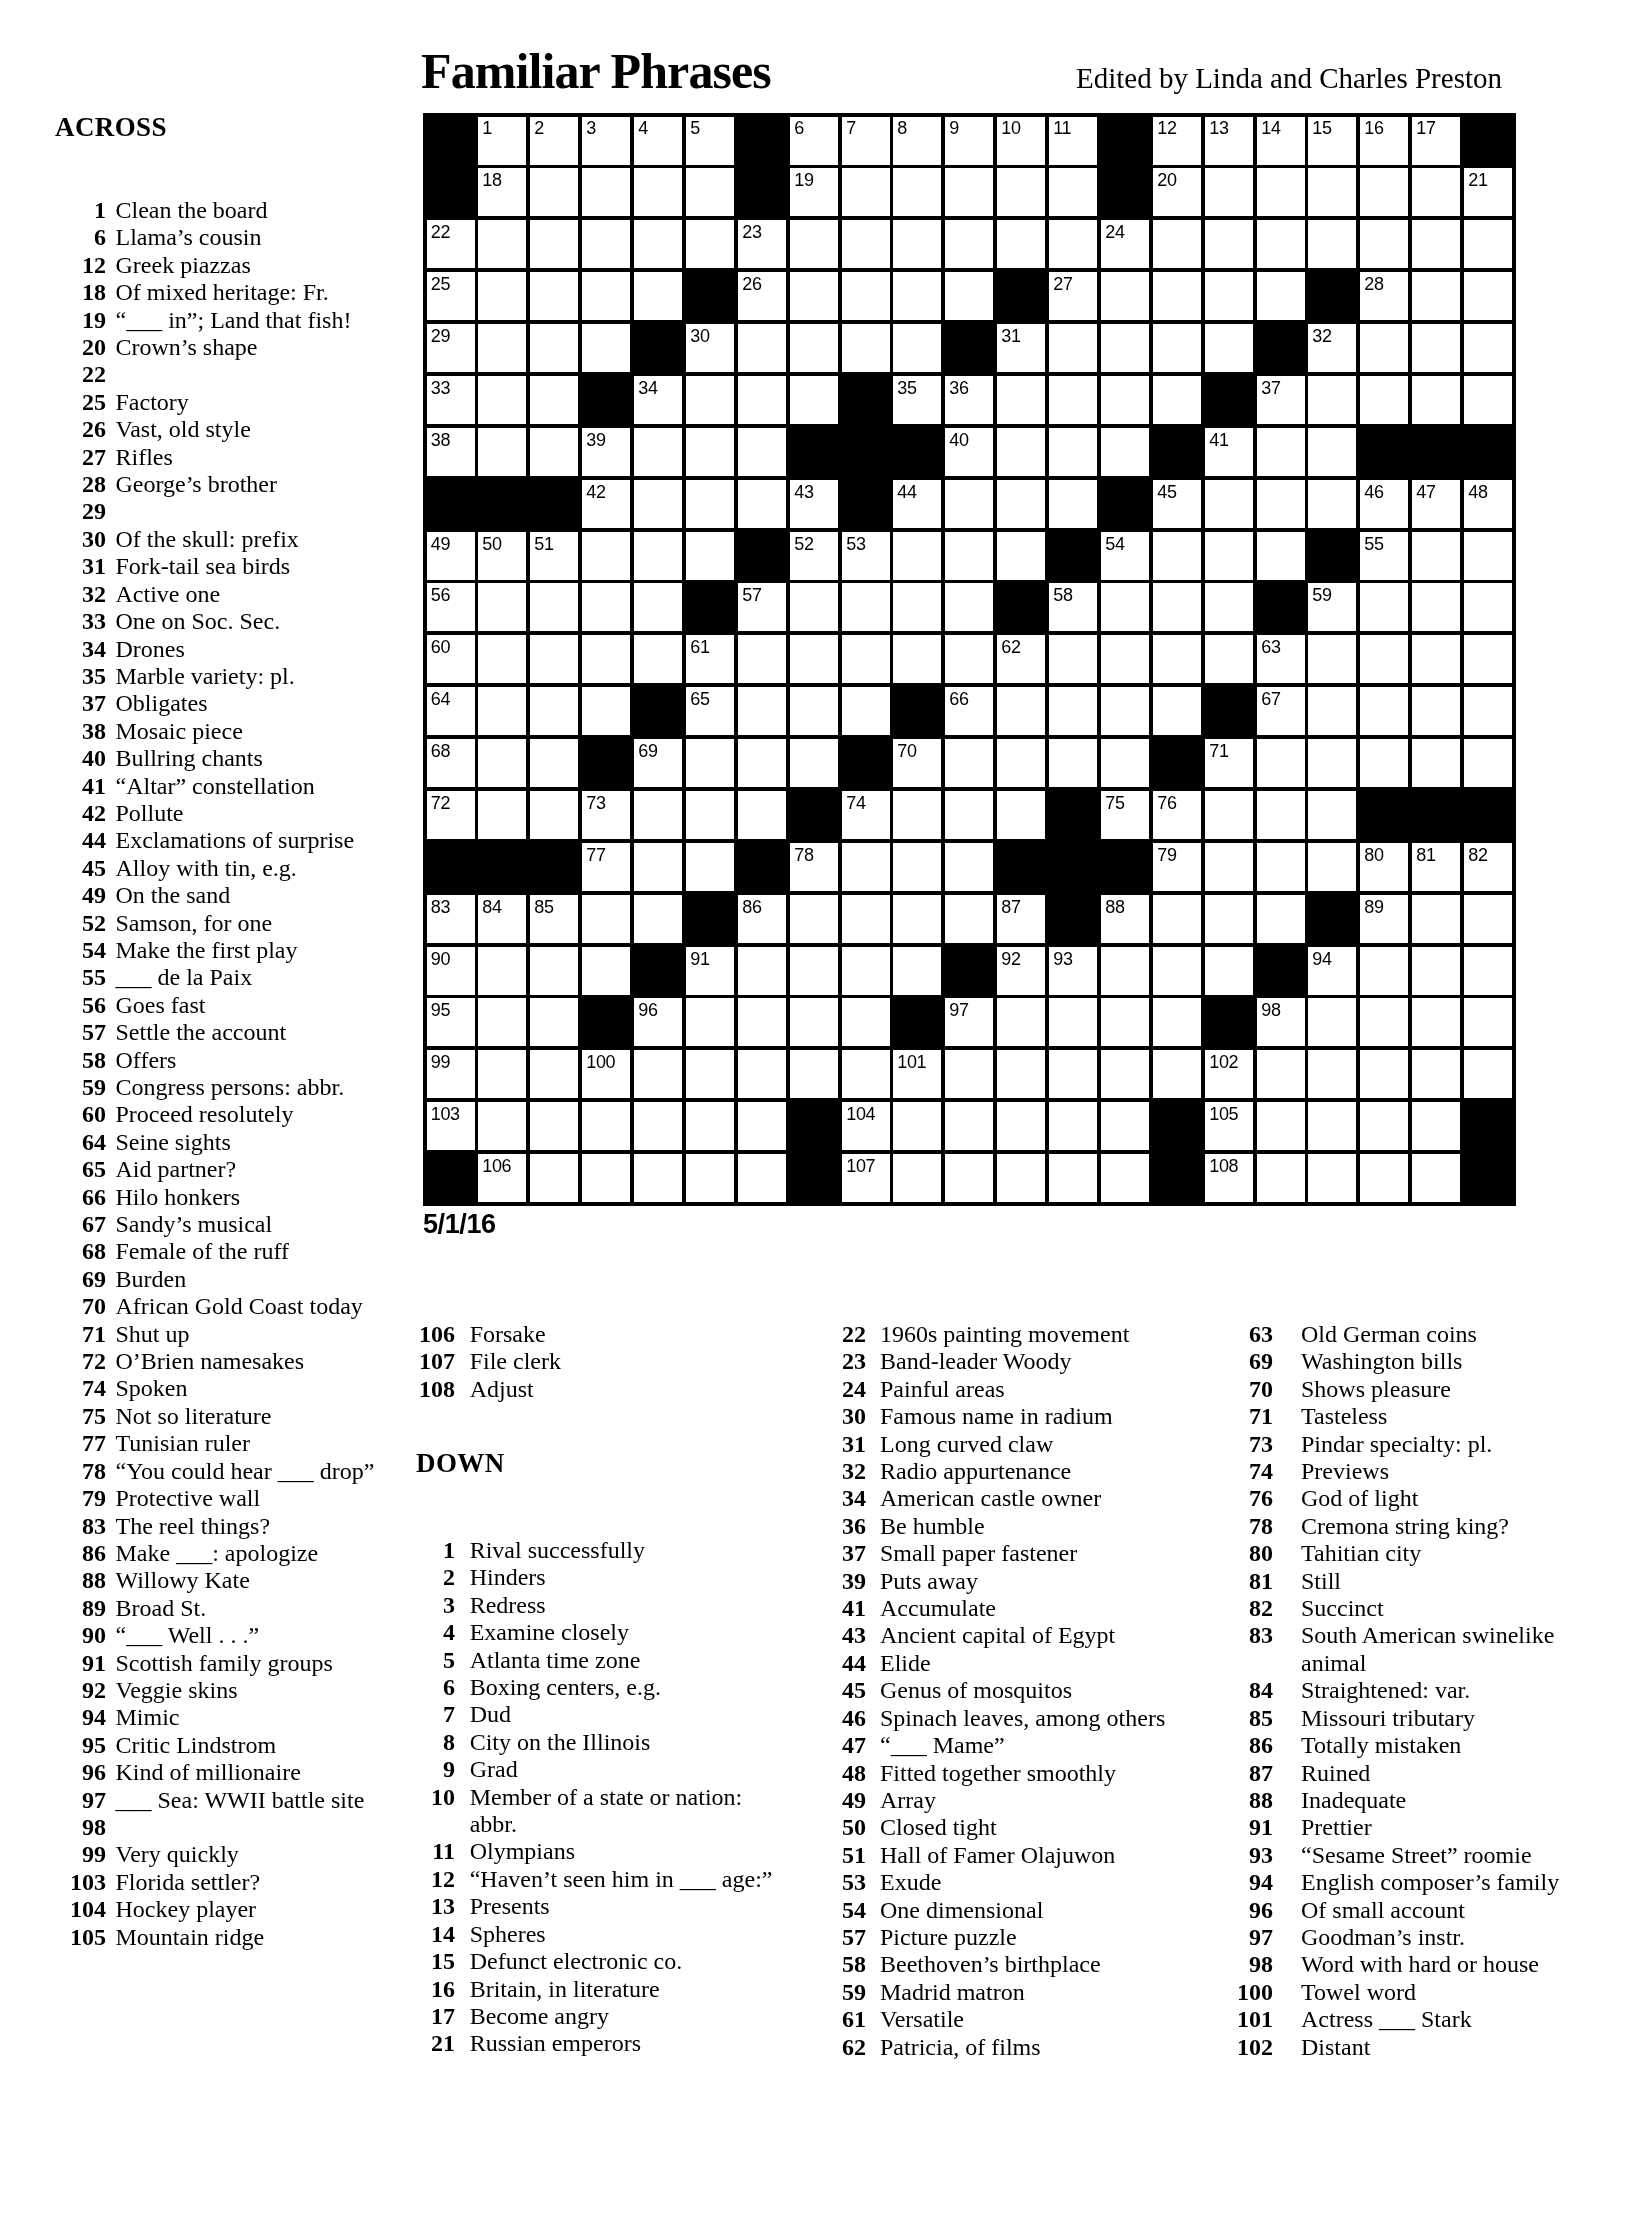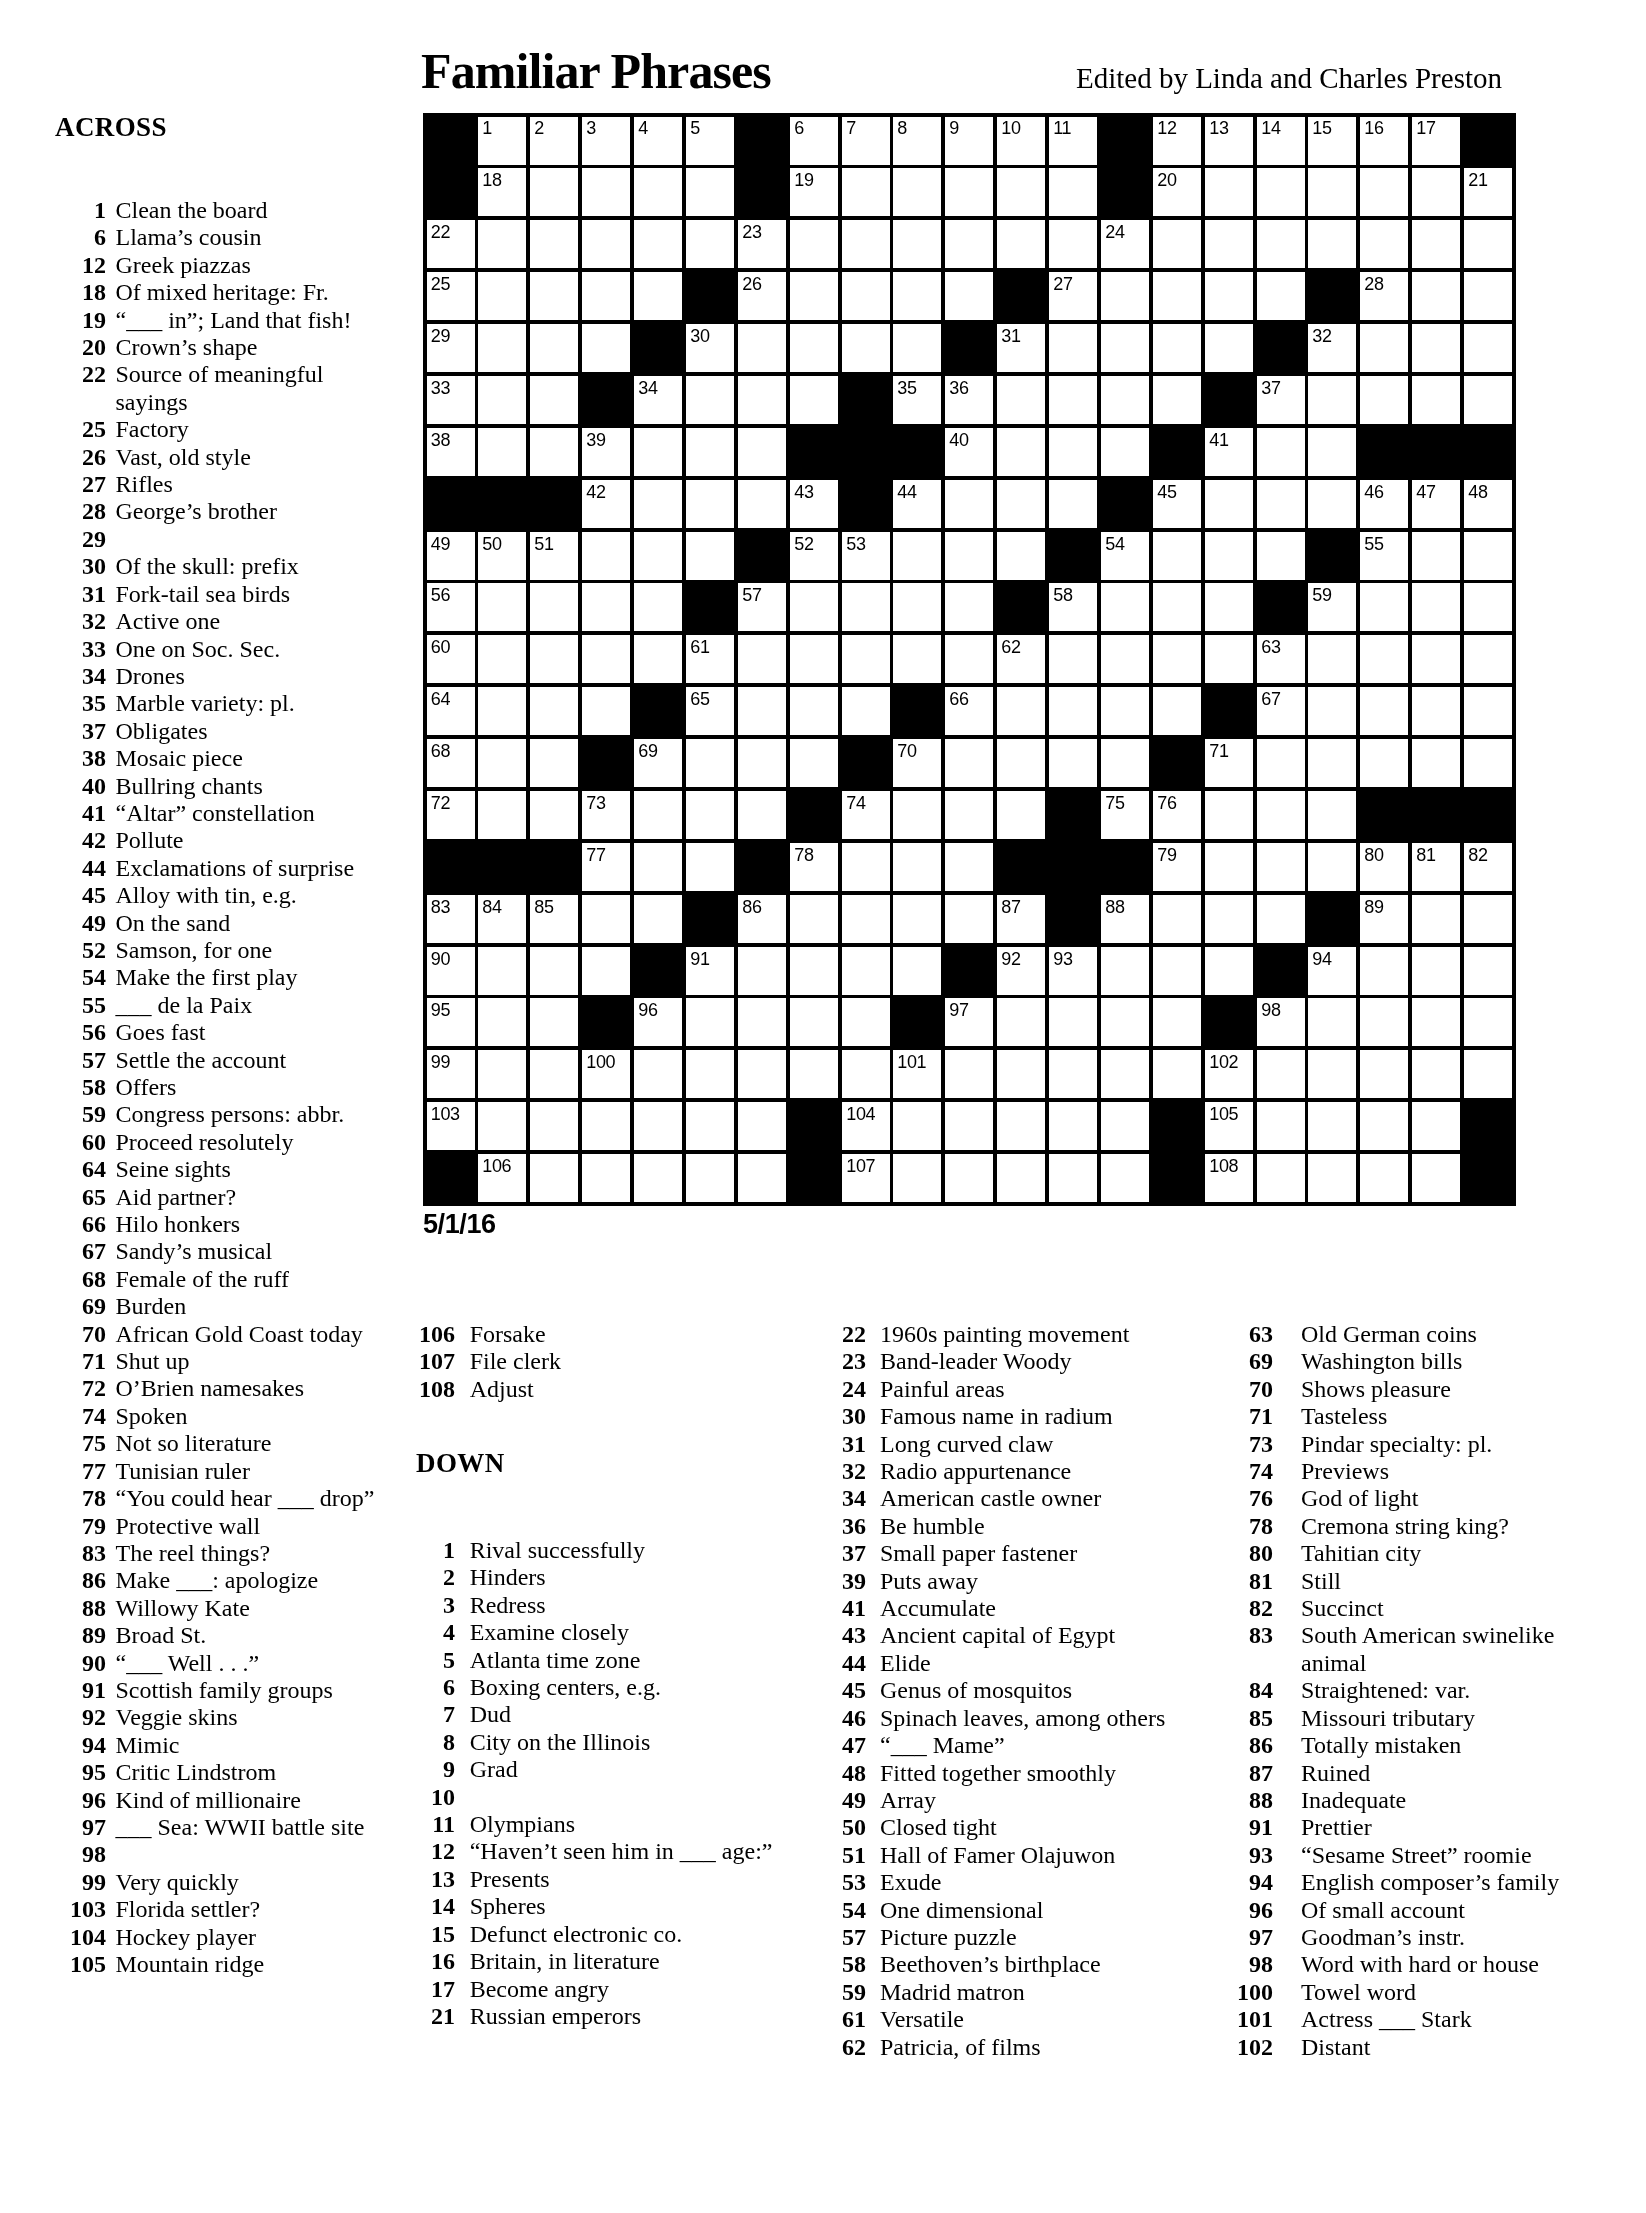--- a/index.html
+++ b/index.html
@@ -73,22 +73,20 @@
     <div class="clue">
       <div class="num">19</div>
       <div class="txt">“___ in”; Land that fish!</div>
     </div>
     <div class="clue">
       <div class="num">20</div>
       <div class="txt">Crown’s shape</div>
     </div>
     <div class="clue">
       <div class="num">22</div>
-      <div class="txt">Source of meaningful
-sayings</div>
     </div>
     <div class="clue">
       <div class="num">25</div>
       <div class="txt">Factory</div>
     </div>
     <div class="clue">
       <div class="num">26</div>
       <div class="txt">Vast, old style</div>
     </div>
     <div class="clue">
@@ -356,20 +354,22 @@
     <div class="clue">
       <div class="num">8</div>
       <div class="txt">City on the Illinois</div>
     </div>
     <div class="clue">
       <div class="num">9</div>
       <div class="txt">Grad</div>
     </div>
     <div class="clue">
       <div class="num">10</div>
+      <div class="txt">Member of a state or nation:
+abbr.</div>
     </div>
     <div class="clue">
       <div class="num">11</div>
       <div class="txt">Olympians</div>
     </div>
     <div class="clue">
       <div class="num">12</div>
       <div class="txt">“Haven’t seen him in ___ age:”</div>
     </div>
     <div class="clue">

